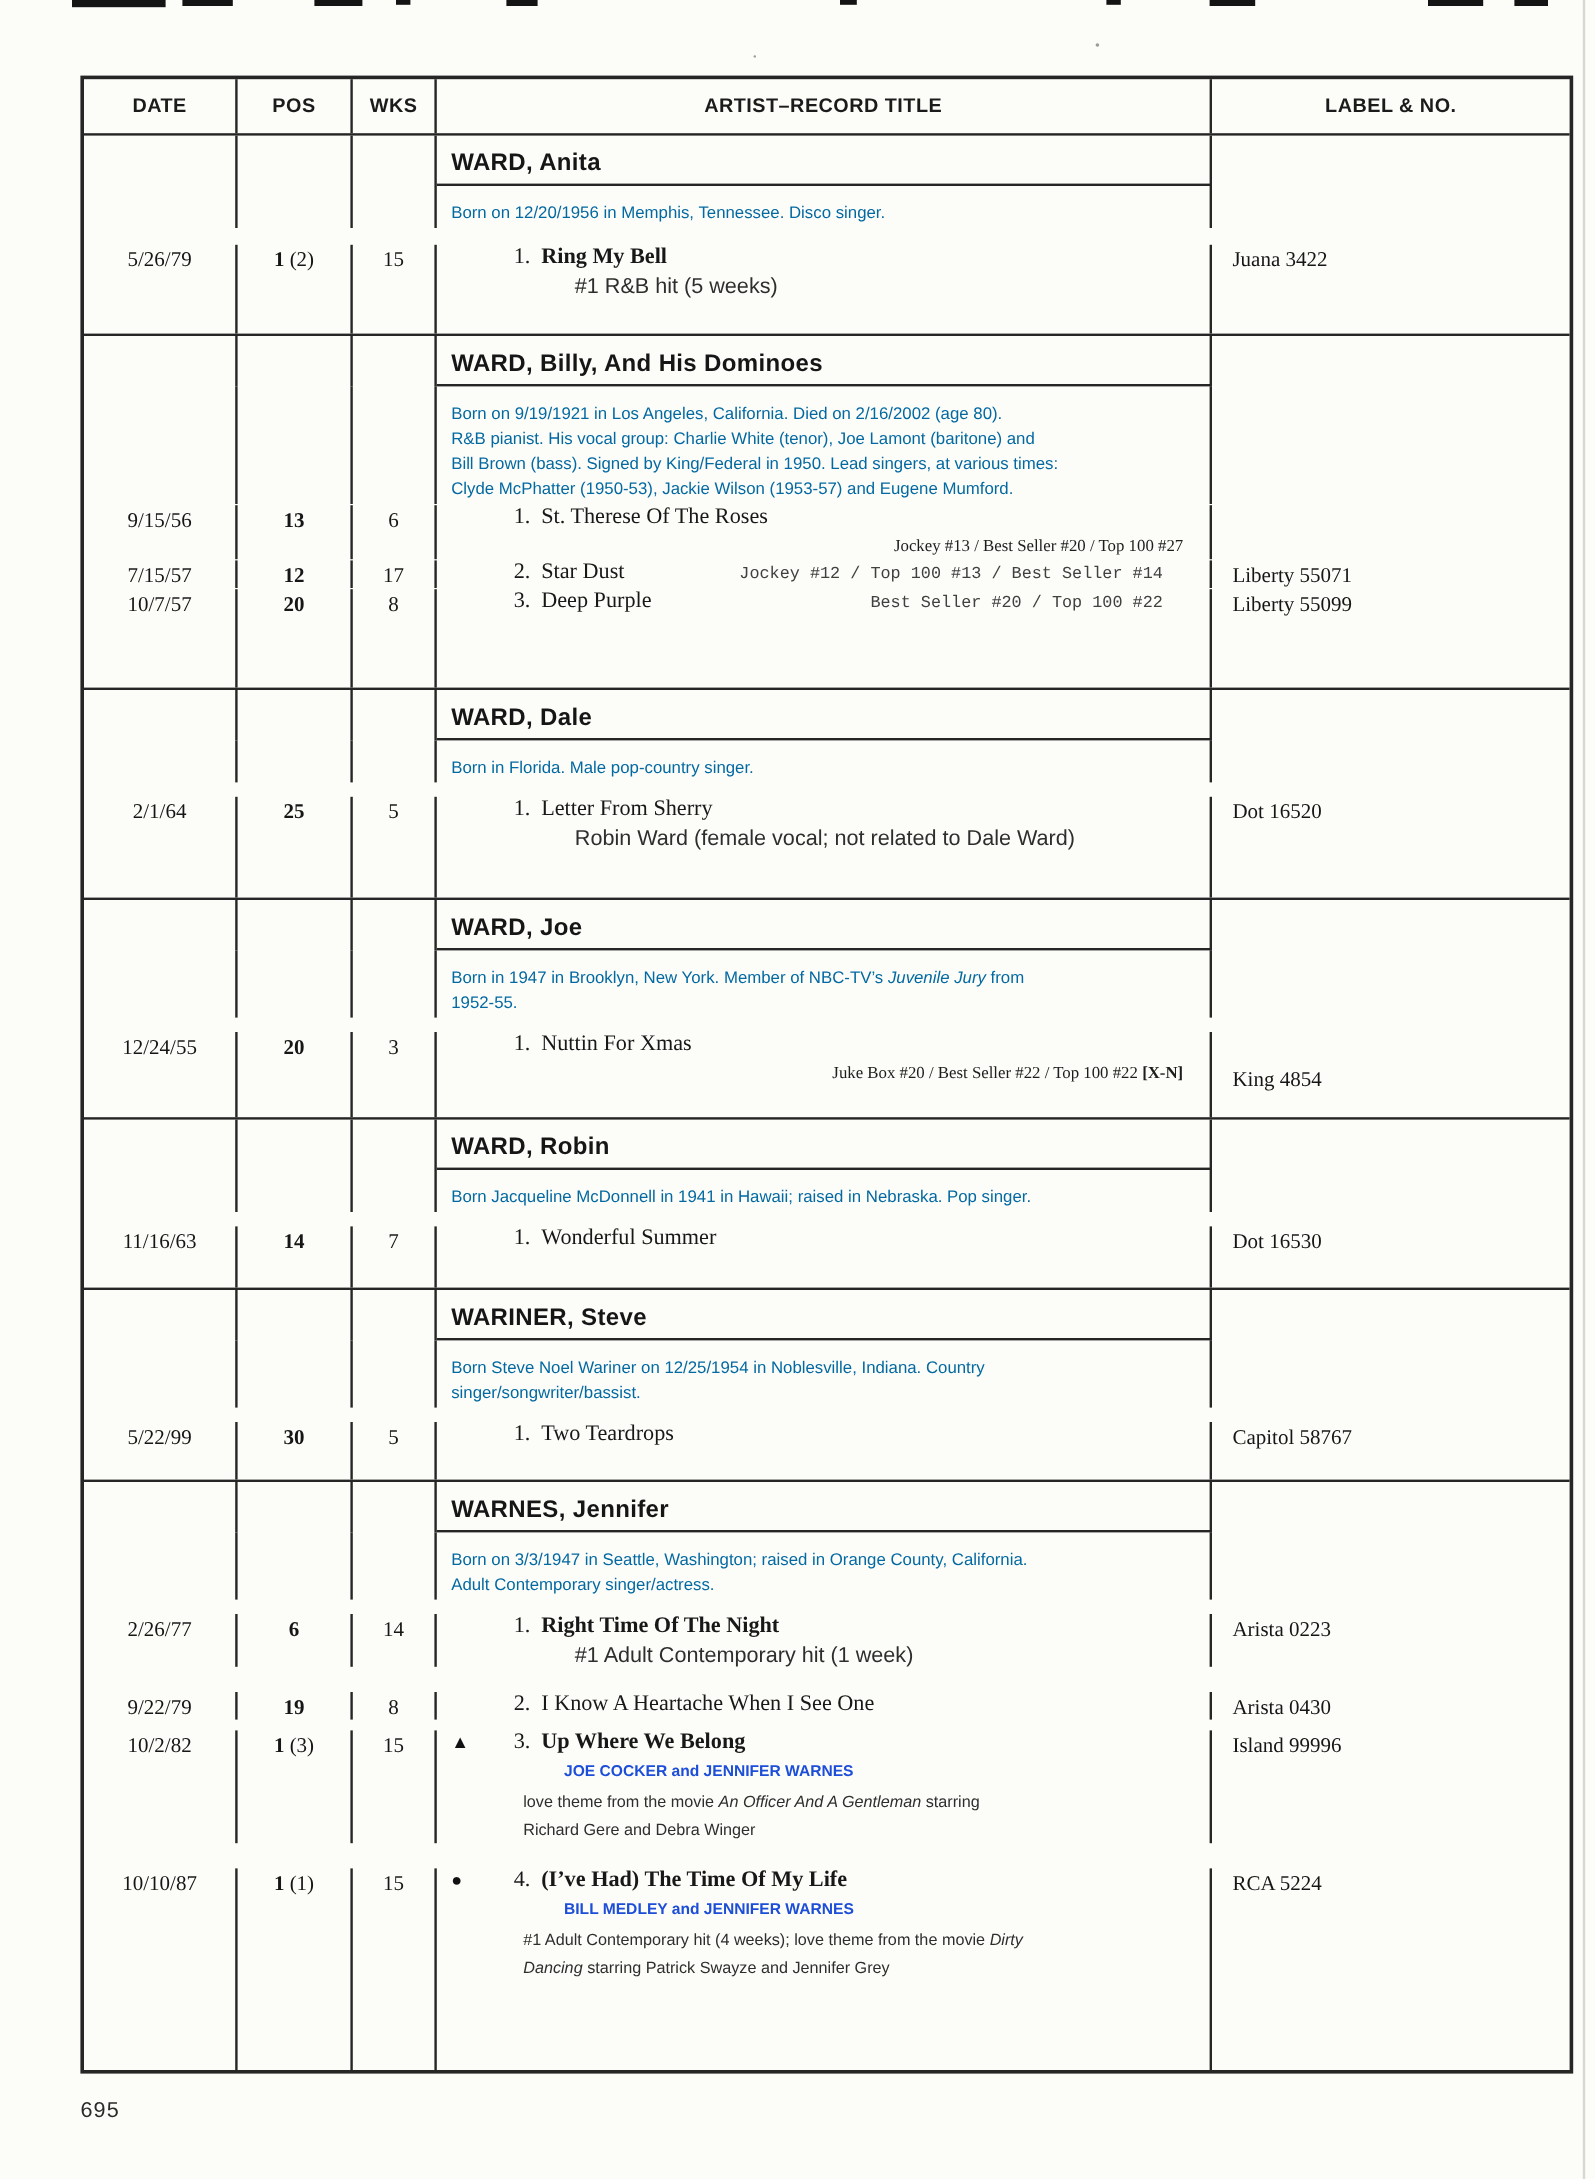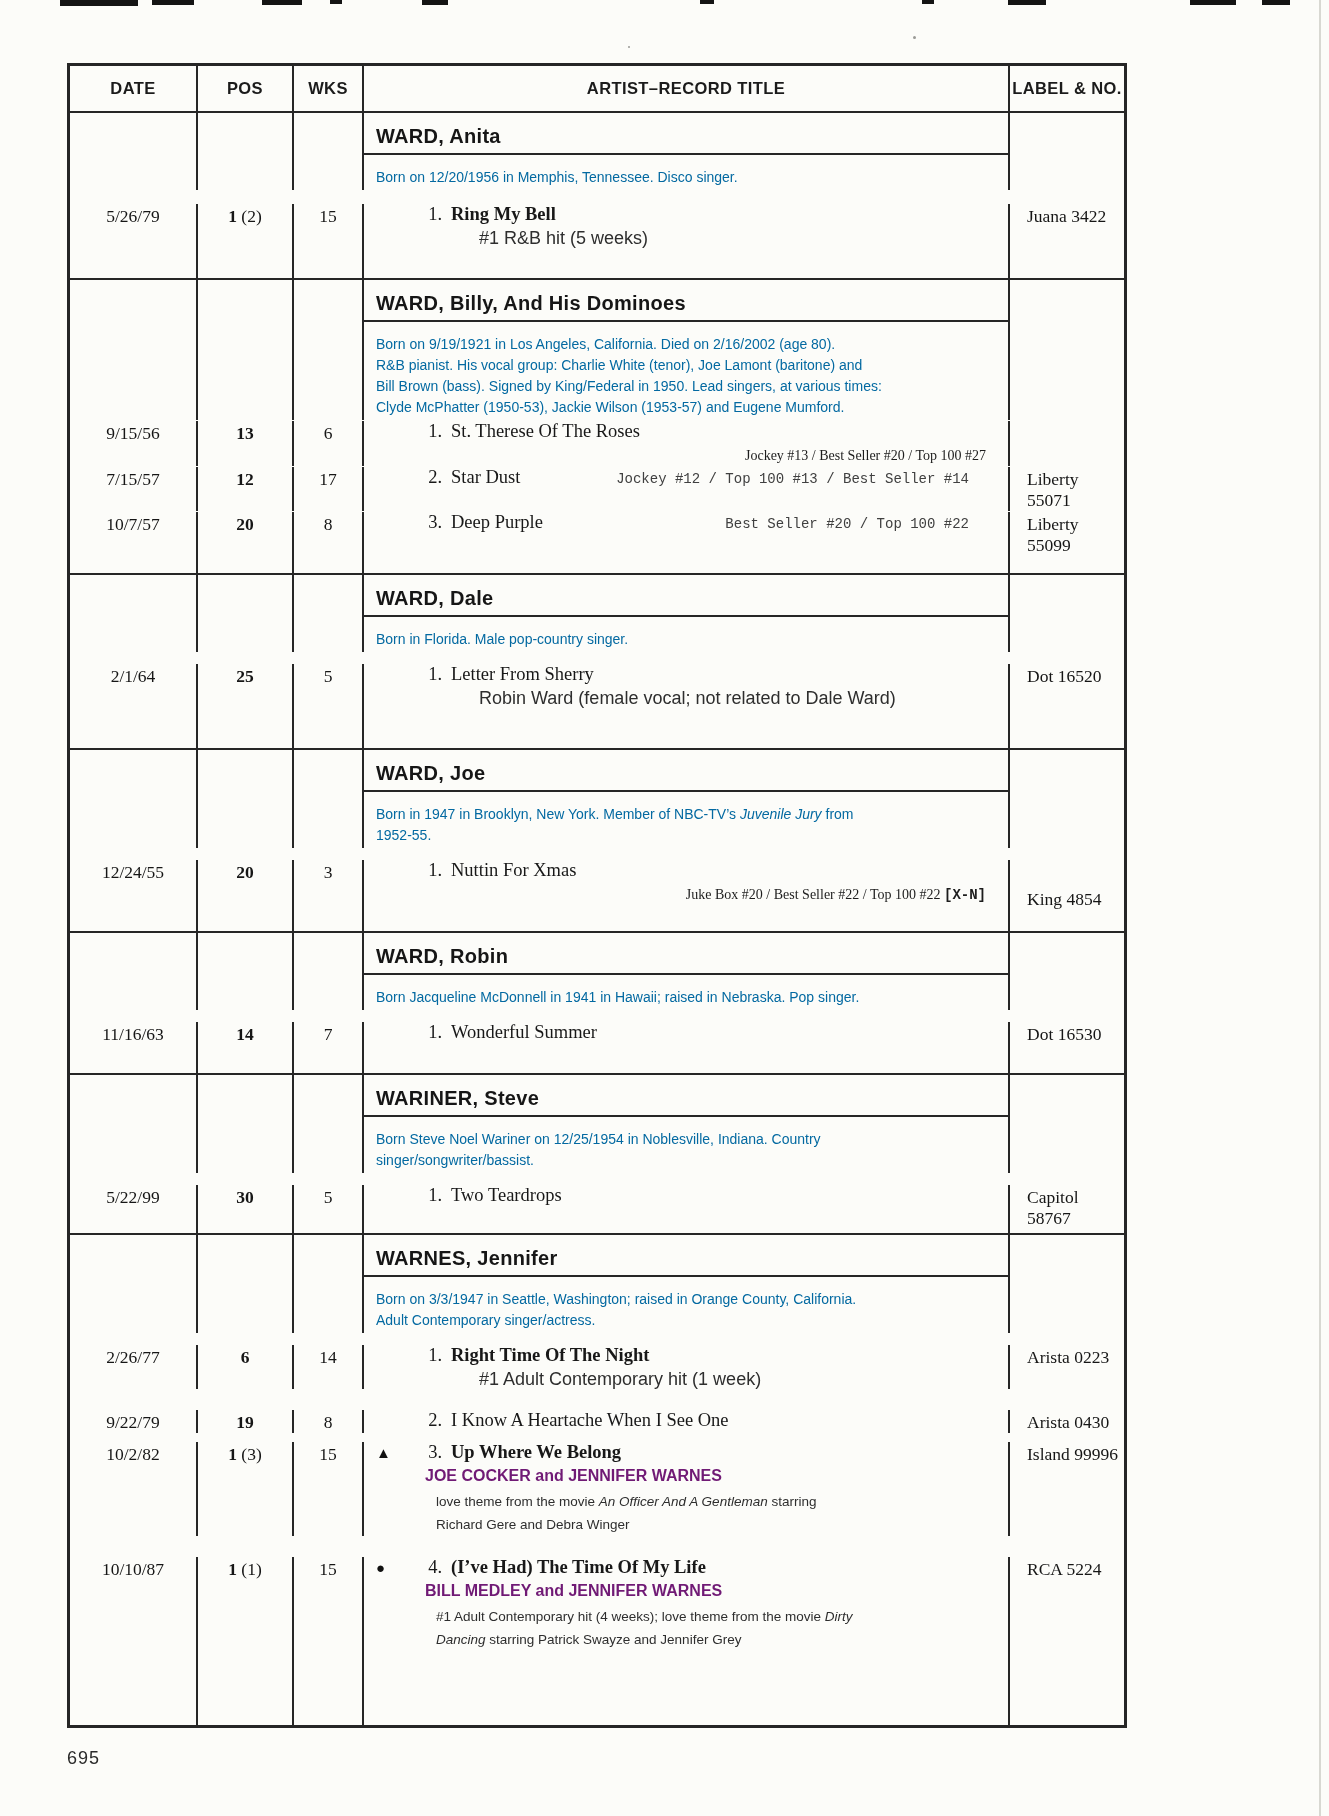--- a/index.html
+++ b/index.html
@@ -11,21 +11,21 @@
   }
   .sheet { position:absolute; inset:0; background:#fcfcf9; }
 
   
   .scan-dash { position:absolute; background:#141414; height:6px; top:0; }
   .scan-speck { position:absolute; background:#9a9a96; border-radius:50%; }
   .scan-edge { position:absolute; top:0; right:8px; width:2px; height:100%; background:#d8d8d2; }
 
   
   .chart-table {
-    position:absolute; left:67px; top:63px; width:1060px;
+    position:absolute; left:67px; top:63px; width:1244px;
     border:3px solid #262626;
     background:#fcfcf9;
   }
   .thead {
     display:grid; grid-template-columns:128px 96px 70px 646px 1fr;
     height:45px;
   }
   .thead .hcell {
     border-right:2px solid #262626;
     display:flex; align-items:center; justify-content:center;
@@ -71,27 +71,27 @@
   .title { font-family:"Liberation Serif", serif; font-size:18.5px; color:#181818; }
   .title.bold { font-weight:bold; }
   .inline-charts { margin-left:auto; padding-right:39px;
          font-family:Liberation Mono, monospace; font-size:14px; color:#404040; }
 
   .sub { }
   .sub .line { }
   .sub.note { padding-left:115px; margin-top:3px; font-size:18px; line-height:20px; color:#2e2e2e; }
   .sub.charts { text-align:right; padding-right:22px; margin-top:3px;
          font-family:"Liberation Serif", serif; font-size:14px; line-height:21px; color:#1d1d1d; }
-  .sub.credit { padding-left:61px; margin-top:3px; font-weight:bold;
-         font-size:16px; line-height:20px; color:#701a75; }
+  .sub.credit { padding-left:106px; margin-top:3px; font-weight:bold;
+         font-size:13px; line-height:20px; color:#1d4ed8; }
   .sub.movienote { padding-left:72px; margin-top:4px; font-size:13.5px;
          line-height:23px; color:#2e2e2e; max-width:620px; }
 
   .it { font-style:italic; }
-  .bd { font-weight:bold; font-family:Liberation Mono, monospace; }
+  .bd { font-weight:bold; font-family:Liberation Serif, serif; }
 
   .label-text { display:block; }
   .s2 .song-row.g1 .label-text { margin-top:25px; }
   .s4 .song-row.g1 .label-text { margin-top:27px; }
 
   .page-number { position:absolute; left:67px; top:1748px; width:1197px;
     font-size:18px; letter-spacing:1px; color:#2a2a2a; }
 </style>
 </head>
 <body>

